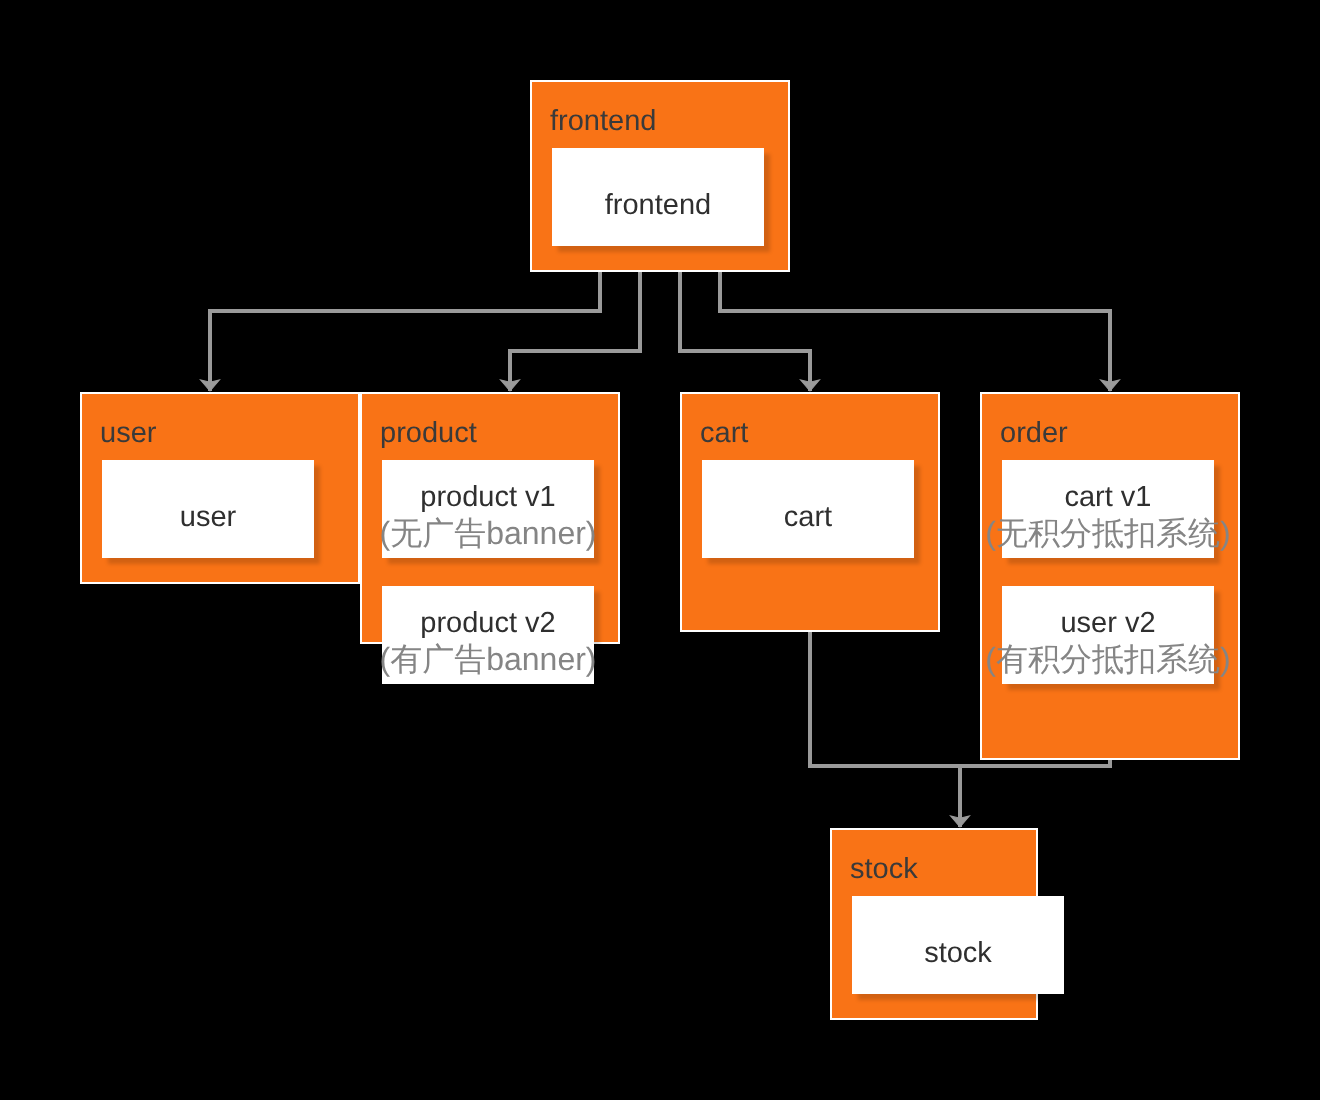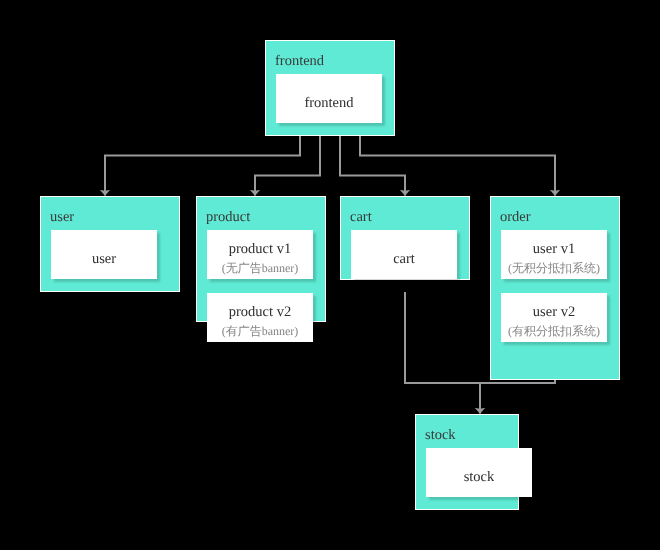--- a/index.html
+++ b/index.html
@@ -2,40 +2,40 @@
 <html><head>
 <meta charset="utf-8">
 <title>frontend service architecture</title>
 <style>
   html,body{margin:0;padding:0;}
   body{width:660px;height:550px;background:#000000;overflow:hidden;
        font-family:"Liberation Sans",sans-serif;
        -webkit-font-smoothing:antialiased;text-rendering:geometricPrecision;}
   #canvas{position:relative;width:660px;height:550px;background:#000000;}
   svg.edges{position:absolute;left:0;top:0;width:660px;height:550px;overflow:visible;}
-  .grp{position:absolute;background:#5eead4;box-sizing:border-box;
-       box-shadow:inset 0 0 0 1px #ffffff;font-family:Liberation Serif, serif;}
+  .grp{position:absolute;background:#f97316;box-sizing:border-box;
+       box-shadow:inset 0 0 0 1px #ffffff;}
   .grp-title{position:absolute;left:10px;top:13px;font-size:14.5px;color:#3a3a3a;
              line-height:17px;white-space:nowrap;}
   .node{position:absolute;left:11px;width:106px;height:49px;
         background:#ffffff;box-sizing:border-box;
         display:flex;flex-direction:column;align-items:center;justify-content:center;
         padding-top:9px;
         box-shadow:3px 3px 2px 0 rgba(0,0,0,0.16);}
   .node.row1{top:34px;}
   .node.row2{top:97px;justify-content:center;}
   .node .l1{font-size:14.5px;color:#2f2f2f;line-height:20px;white-space:nowrap;}
-  .node .l2{font-size:12px;color:#858585;line-height:20px;white-space:nowrap;
+  .node .l2{font-size:16px;color:#858585;line-height:20px;white-space:nowrap;
             position:relative;top:-1px;}
 
   
   #g-frontend{left:265px;top:40px;width:130px;height:96px;}
   #g-user    {left:40px; top:196px;width:140px;height:96px;padding-left:11px;}
-  #g-product {left:196px;top:196px;width:130px;height:126px;}
-  #g-cart    {left:340px;top:196px;width:130px;height:84px;}
+  #g-product {left:180px;top:196px;width:130px;height:126px;}
+  #g-cart    {left:340px;top:196px;width:130px;height:120px;}
   #g-order   {left:490px;top:196px;width:130px;height:184px;}
   #g-stock   {left:415px;top:414px;width:104px;height:96px;}
 </style>
 </head>
 <body>
 
 <div id="canvas">
 
   <svg class="edges" viewBox="0 0 660 550">
     <defs>
@@ -80,21 +80,21 @@
   <div class="grp" id="g-cart">
     <div class="grp-title">cart</div>
     <div class="node row1">
       <div class="l1">cart</div>
     </div>
   </div>
 
   <div class="grp" id="g-order">
     <div class="grp-title">order</div>
     <div class="node row1">
-      <div class="l1">user v1</div>
+      <div class="l1">cart v1</div>
       <div class="l2">(无积分抵扣系统)</div>
     </div>
     <div class="node row2">
       <div class="l1">user v2</div>
       <div class="l2">(有积分抵扣系统)</div>
     </div>
   </div>
 
   <div class="grp" id="g-stock">
     <div class="grp-title">stock</div>

